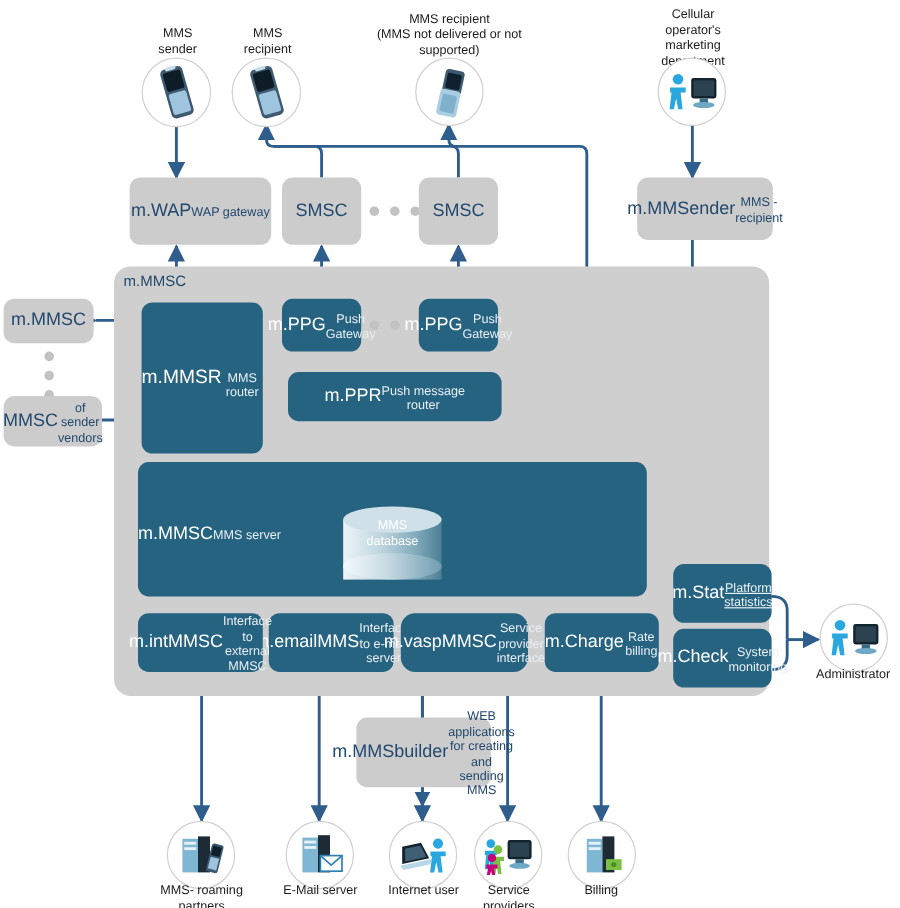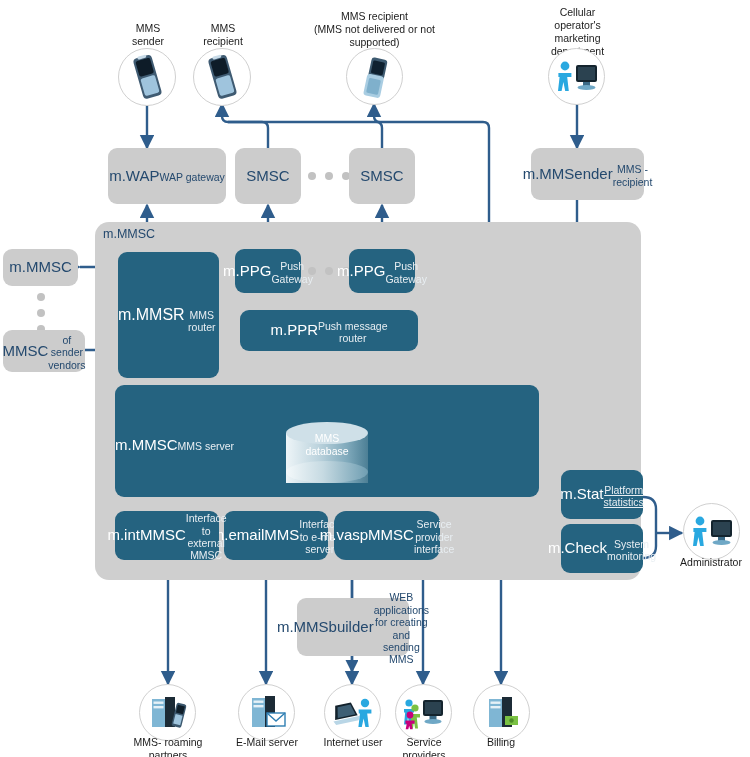--- a/index.html
+++ b/index.html
@@ -255,20 +255,24 @@
   <div class="node teal" style="left:115px;top:511px;width:104px;height:49px;">
     <span class="n-title">m.intMMSC</span>
     <span class="n-sub" style="white-space:pre-line;">Interface to
 external MMSC</span>
   </div>
   <div class="node teal" style="left:334px;top:511px;width:106px;height:49px;border-radius:12px;">
     <span class="n-title">m.vaspMMSC</span>
     <span class="n-sub" style="white-space:pre-line;">Service provider
 interface</span>
   </div>
+  <div class="node teal" style="left:454px;top:511px;width:95px;height:49px;">
+    <span class="n-title">m.Charge</span>
+    <span class="n-sub">Rate billing</span>
+  </div>
 
   <div class="node teal" style="left:561px;top:470px;width:82px;height:49px;">
     <span class="n-title">m.Stat</span>
     <span class="n-sub" style="white-space:pre-line;text-decoration:underline;">Platform
 statistics</span>
   </div>
   <div class="node teal" style="left:561px;top:524px;width:82px;height:49px;">
     <span class="n-title">m.Check</span>
     <span class="n-sub" style="white-space:pre-line;">System
 monitoring</span>

